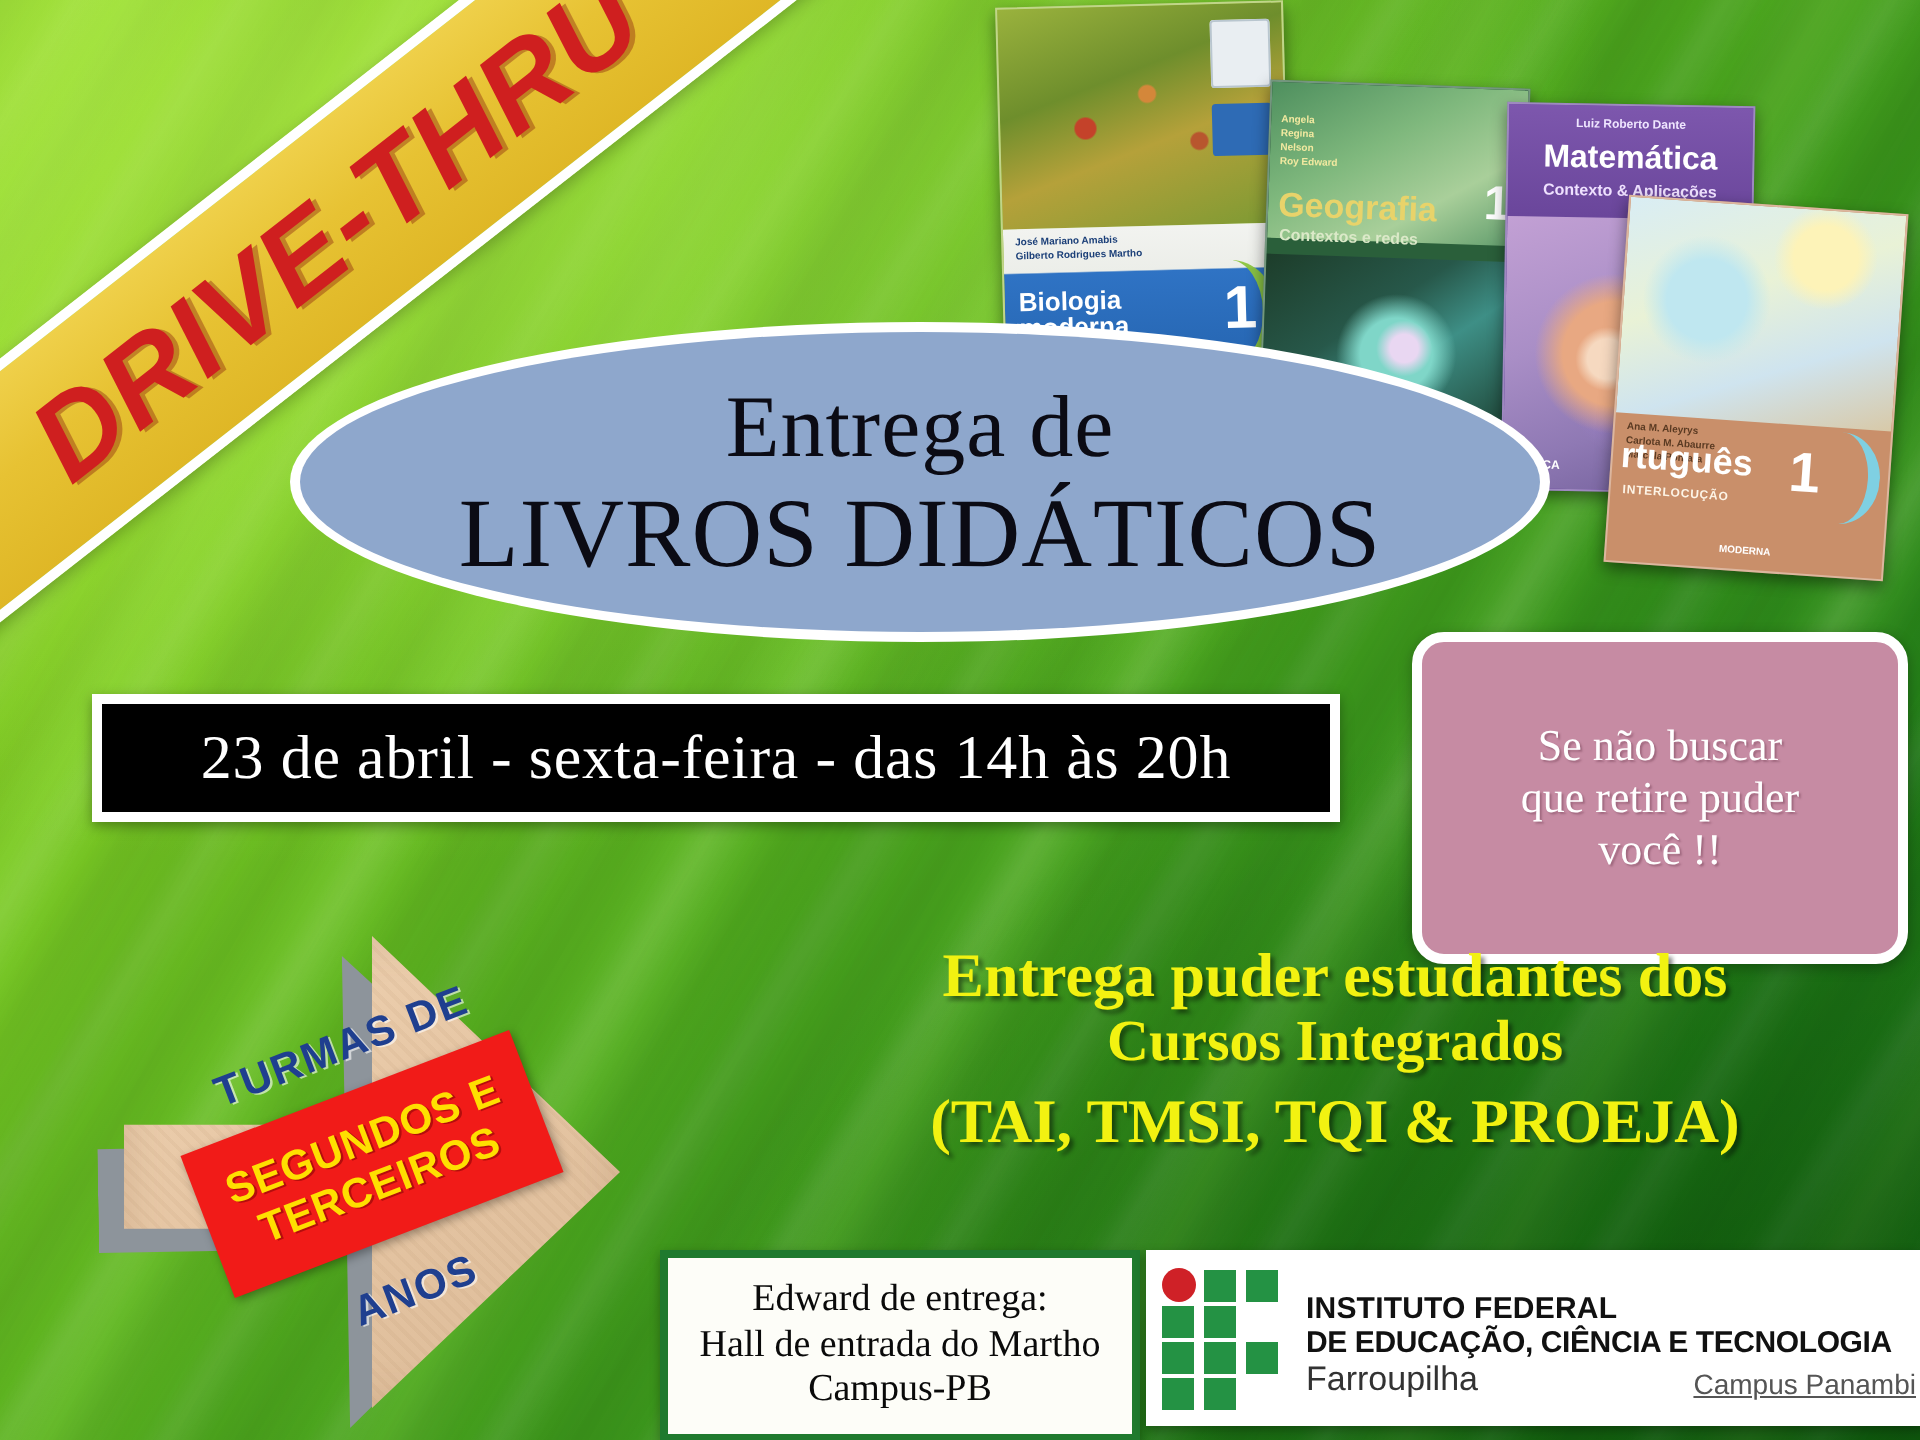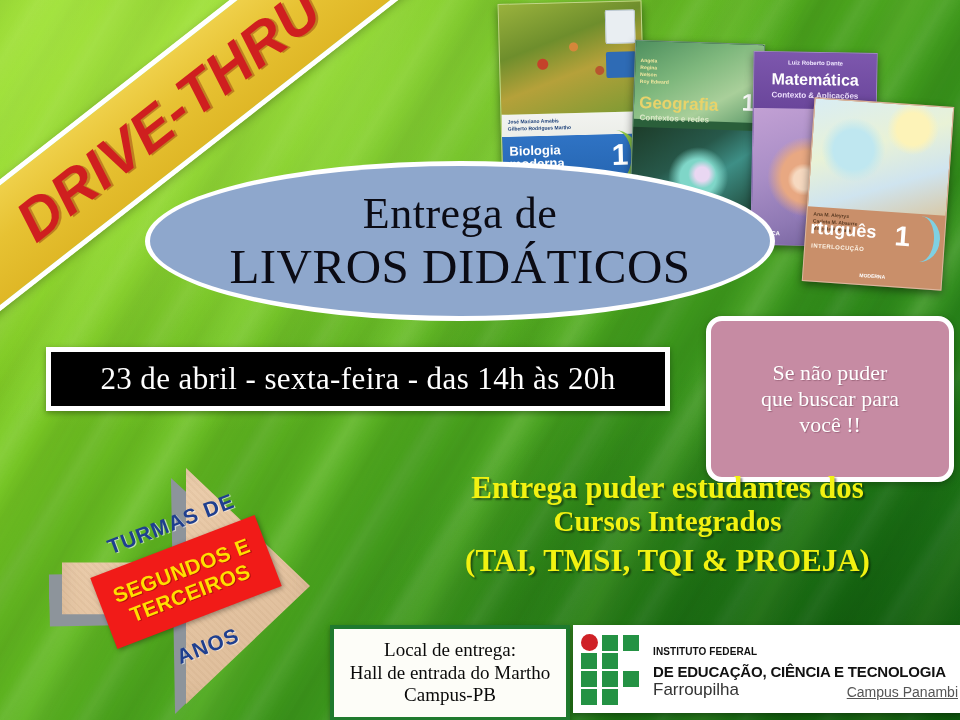--- a/index.html
+++ b/index.html
@@ -246,21 +246,21 @@
   
   .logobox{
     position:absolute;left:573px;top:625px;width:381px;height:88px;
     background:#fff;display:flex;align-items:center;padding-left:8px;
     box-shadow:0 2px 5px rgba(0,0,0,.3);
   }
   .logo-grid{width:62px;height:70px;position:relative;flex:0 0 auto;}
   .sq{position:absolute;width:16px;height:16px;background:#249244;}
   .dot{position:absolute;width:17px;height:17px;border-radius:50%;background:#cf2127;}
   .logo-txt{margin-left:10px;flex:1 1 auto;position:relative;height:70px;}
-  .lt1{font-family:"Liberation Sans",sans-serif;font-weight:bold;font-size:10px;color:#111;
+  .lt1{font-family:"Liberation Sans",sans-serif;font-weight:bold;font-size:15px;color:#111;
        position:absolute;top:12px;left:0;letter-spacing:.1px;}
   .lt2{font-family:"Liberation Sans",sans-serif;font-weight:bold;font-size:15px;color:#111;
        position:absolute;top:29px;left:0;letter-spacing:-.2px;}
   .lt3{font-family:"Liberation Sans",sans-serif;font-size:17px;color:#333;
        position:absolute;top:46px;left:0;}
   .lt4{font-family:"Liberation Sans",sans-serif;font-size:14px;color:#555;
        position:absolute;top:50px;right:4px;text-decoration:underline;}
 </style>
 </head>
 <body>
@@ -336,22 +336,22 @@
       <span class="banner-text">DRIVE-THRU</span>
     </div>
   </div>
 
   <div class="datebar">
     <span class="datebar-text">23 de abril - sexta-feira - das 14h às 20h</span>
   </div>
 
   <div class="pinkbox">
     <div class="pinkbox-text">
-      <div>Se não puder</div>
-      <div>que buscar para</div>
+      <div>Se não buscar</div>
+      <div>que retire puder</div>
       <div>você !!</div>
     </div>
   </div>
 
   <div class="courses">
     <div class="c1">Entrega puder estudantes dos</div>
     <div class="c2">Cursos Integrados</div>
     <div class="c3">(TAI, TMSI, TQI &amp; PROEJA)</div>
   </div>
 
@@ -362,21 +362,21 @@
     <div class="turmas-top">TURMAS DE</div>
     <div class="redlabel">
       <div>SEGUNDOS E</div>
       <div>TERCEIROS</div>
     </div>
     <div class="turmas-bottom">ANOS</div>
   </div>
 
   <div class="localbox">
     <div class="localbox-text">
-      <div>Local de entrega:</div>
+      <div>Edward de entrega:</div>
       <div>Hall de entrada do Martho</div>
       <div>Campus-PB</div>
     </div>
   </div>
 
   <div class="logobox">
     <div class="logo-grid">
       <span class="dot" style="left:0px;top:0px;"></span>
       <span class="sq" style="left:21px;top:1px;"></span>
       <span class="sq" style="left:42px;top:1px;"></span>

